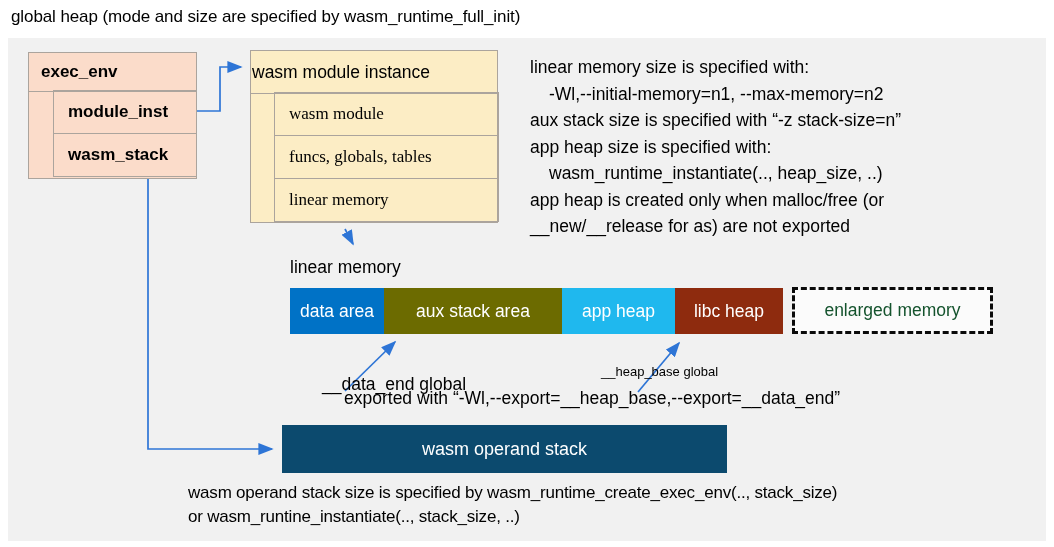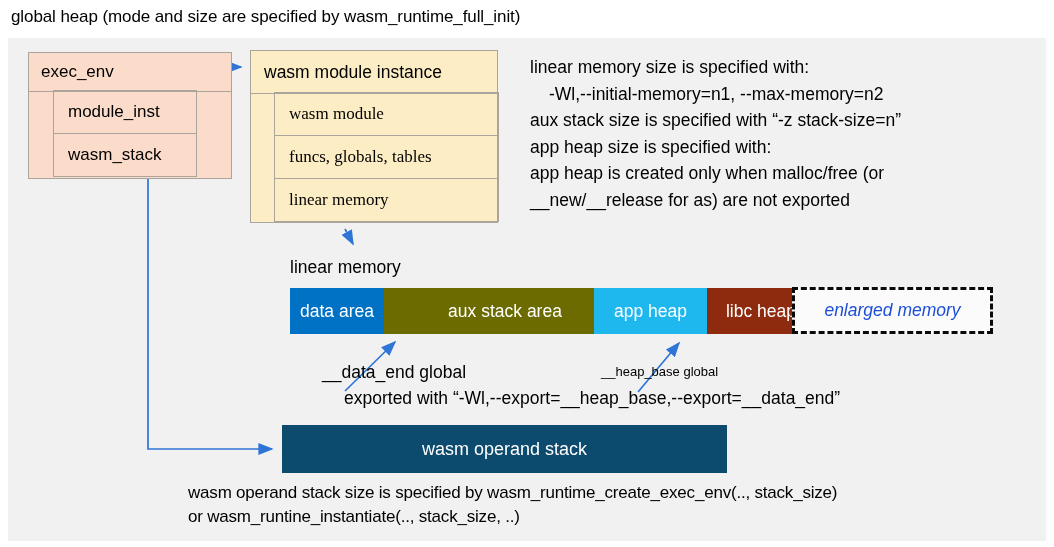--- a/index.html
+++ b/index.html
@@ -7,47 +7,47 @@
             font-family:"Liberation Sans","DejaVu Sans",sans-serif; color:#000; overflow:hidden; }
   .abs { position:absolute; }
   .panel { left:8px; top:38px; width:1038px; height:503px; }
   .title { left:11px; top:7px; font-size:17px; letter-spacing:-0.1px; white-space:nowrap; }
 
   
   .wires { left:0; top:0; width:1054px; height:547px; pointer-events:none; }
 
   
   .box { border:1px solid #aba49d; box-sizing:border-box; }
-  .exec-env { left:28px; top:52px; width:204px; height:127px; }
+  .exec-env { left:28px; top:52px; width:169px; height:127px;font-weight:bold; }
   .exec-header { height:38px; line-height:38px; padding-left:12px; font-size:17px;
                  border-bottom:1px solid #aba49d; }
   .exec-rows { position:absolute; left:24px; top:38px; width:144px; }
   .wmi { left:250px; top:50px; width:248px; height:173px; }
-  .wmi-header { height:42px; line-height:42px; padding-left:13px; font-size:17.5px;
+  .wmi-header { height:42px; line-height:42px; padding-left:1px; font-size:17.5px;
                 border-bottom:1px solid #aba49d; }
   .wmi-rows { position:absolute; left:23px; top:42px; width:225px;font-family:Liberation Serif, serif; }
   .irow { box-sizing:border-box; border:1px solid #aba49d; background:inherit;
           height:44px; line-height:42px; padding-left:14px; font-size:17px; margin-top:-1px; }
 
   
   .notes { left:530px; top:54px; font-size:17.5px; line-height:26.5px; }
   .notes .indent { padding-left:19px; }
   .notes div { white-space:nowrap; }
 
   
   .lm-label { left:290px; top:257px; font-size:17.5px; }
   .lm-bar { left:290px; top:288px; height:46px; display:flex; }
   .seg { color:#fff; font-size:17.5px; line-height:46px; text-align:center; white-space:nowrap; }
-  .seg-data { width:94px; } .seg-aux { width:178px;padding-left:32px; } .seg-app { width:113px; } .seg-libc { width:108px; }
+  .seg-data { width:94px; } .seg-aux { width:178px; } .seg-app { width:113px; } .seg-libc { width:108px; }
   .enlarged { left:792px; top:287px; width:201px; height:47px; box-sizing:border-box;
               border:3px dashed #0a0a0a; background:#fbfbfb; text-align:center;
               line-height:41px; font-size:17.5px; }
 
   
-  .lbl-data-end { left:322px; top:362px; font-size:17.5px; }
+  .lbl-data-end { left:322px; top:374px; font-size:17.5px; }
   .lbl-heap-base { left:601px; top:364px; font-size:13px; }
   .lbl-exported { left:299px; top:388px; font-size:17.5px; white-space:nowrap;margin-left:45px; }
 
   
   .operand { left:282px; top:425px; width:445px; height:48px; color:#fff;
              text-align:center; line-height:48px; font-size:18px; }
 
   .bottom { left:188px; top:481px; font-size:17px; line-height:23.5px; letter-spacing:-0.2px; }
   .bottom div { white-space:nowrap; }
 </style>
@@ -88,32 +88,33 @@
       <div class="irow">funcs, globals, tables</div>
       <div class="irow">linear memory</div>
     </div>
   </div>
 
   <div class="abs notes">
     <div>linear memory size is specified with:</div>
     <div class="indent">-Wl,--initial-memory=n1, --max-memory=n2</div>
     <div>aux stack size is specified with “-z stack-size=n”</div>
     <div>app heap size is specified with:</div>
+    <div class="indent">wasm_runtime_instantiate(.., heap_size, ..)</div>
     <div>app heap is created only when malloc/free (or</div>
     <div>__new/__release for as) are not exported</div>
   </div>
 
   <div class="abs lm-label">linear memory</div>
   <div class="abs lm-bar">
     <div class="seg seg-data" style="background: rgb(0, 114, 198);">data area</div>
     <div class="seg seg-aux" style="background: rgb(108, 107, 0);">aux stack area</div>
     <div class="seg seg-app" style="background: rgb(31, 184, 238);">app heap</div>
     <div class="seg seg-libc" style="background: rgb(142, 43, 14);">libc heap</div>
   </div>
-  <div class="abs enlarged" style="color: #1d4ed8; font-style: italic;">enlarged memory</div>
+  <div class="abs enlarged" style="color: #14532d;">enlarged memory</div>
 
   <div class="abs lbl-data-end">__data_end global</div>
   <div class="abs lbl-heap-base">__heap_base global</div>
   <div class="abs lbl-exported">exported with “-Wl,--export=__heap_base,--export=__data_end”</div>
 
   <div class="abs operand" style="background: #0c4a6e;">wasm operand stack</div>
 
   <div class="abs bottom">
     <div>wasm operand stack size is specified by wasm_runtime_create_exec_env(.., stack_size)</div>
     <div>or wasm_runtine_instantiate(.., stack_size, ..)</div>

